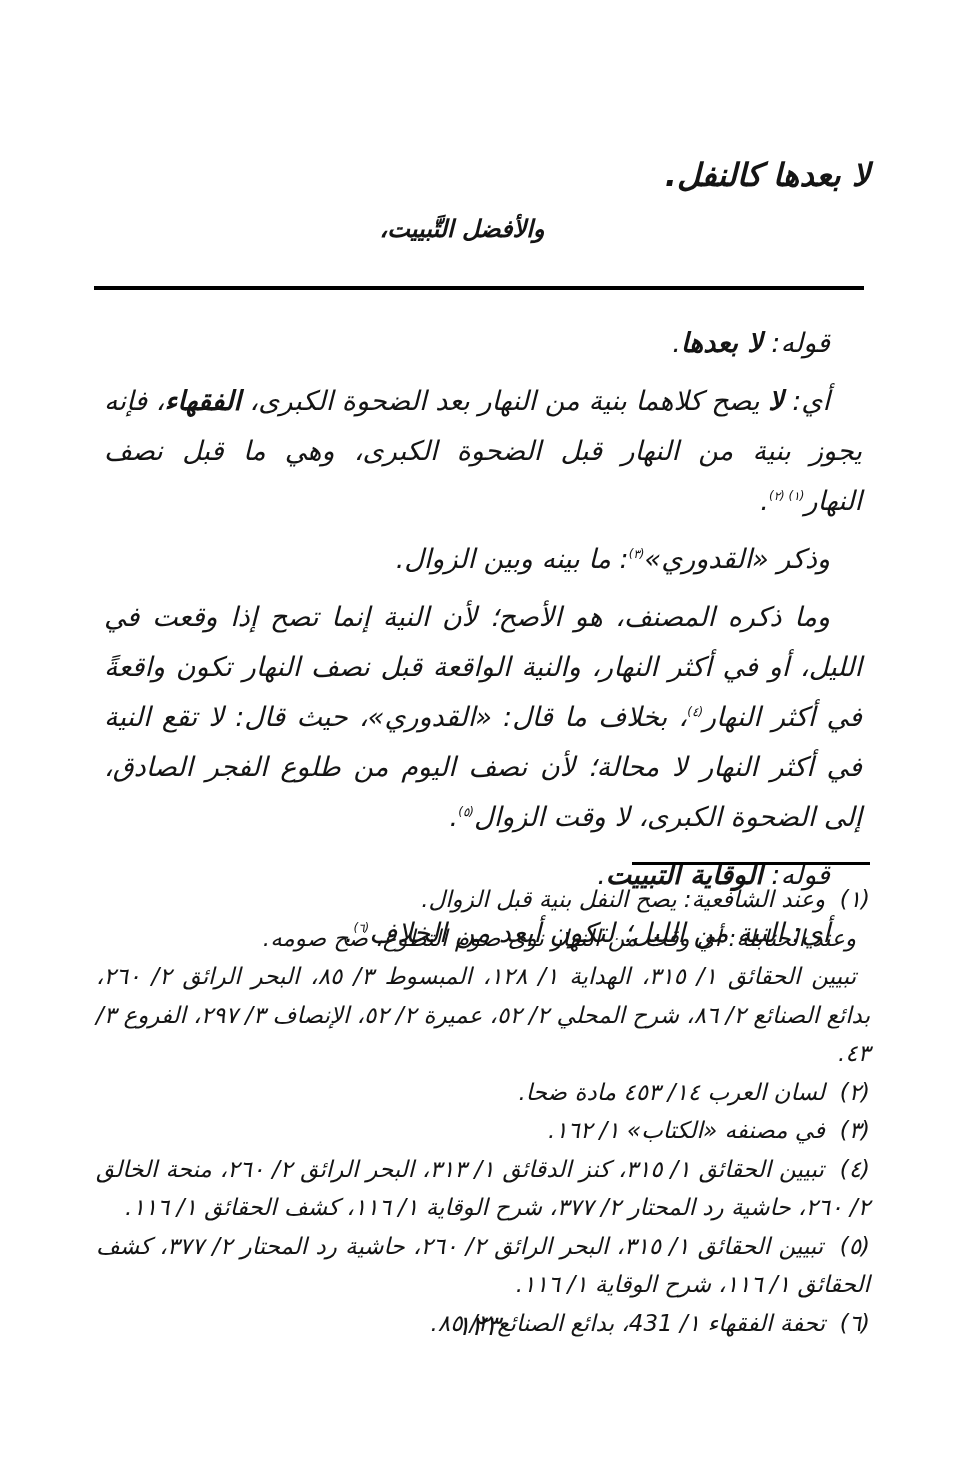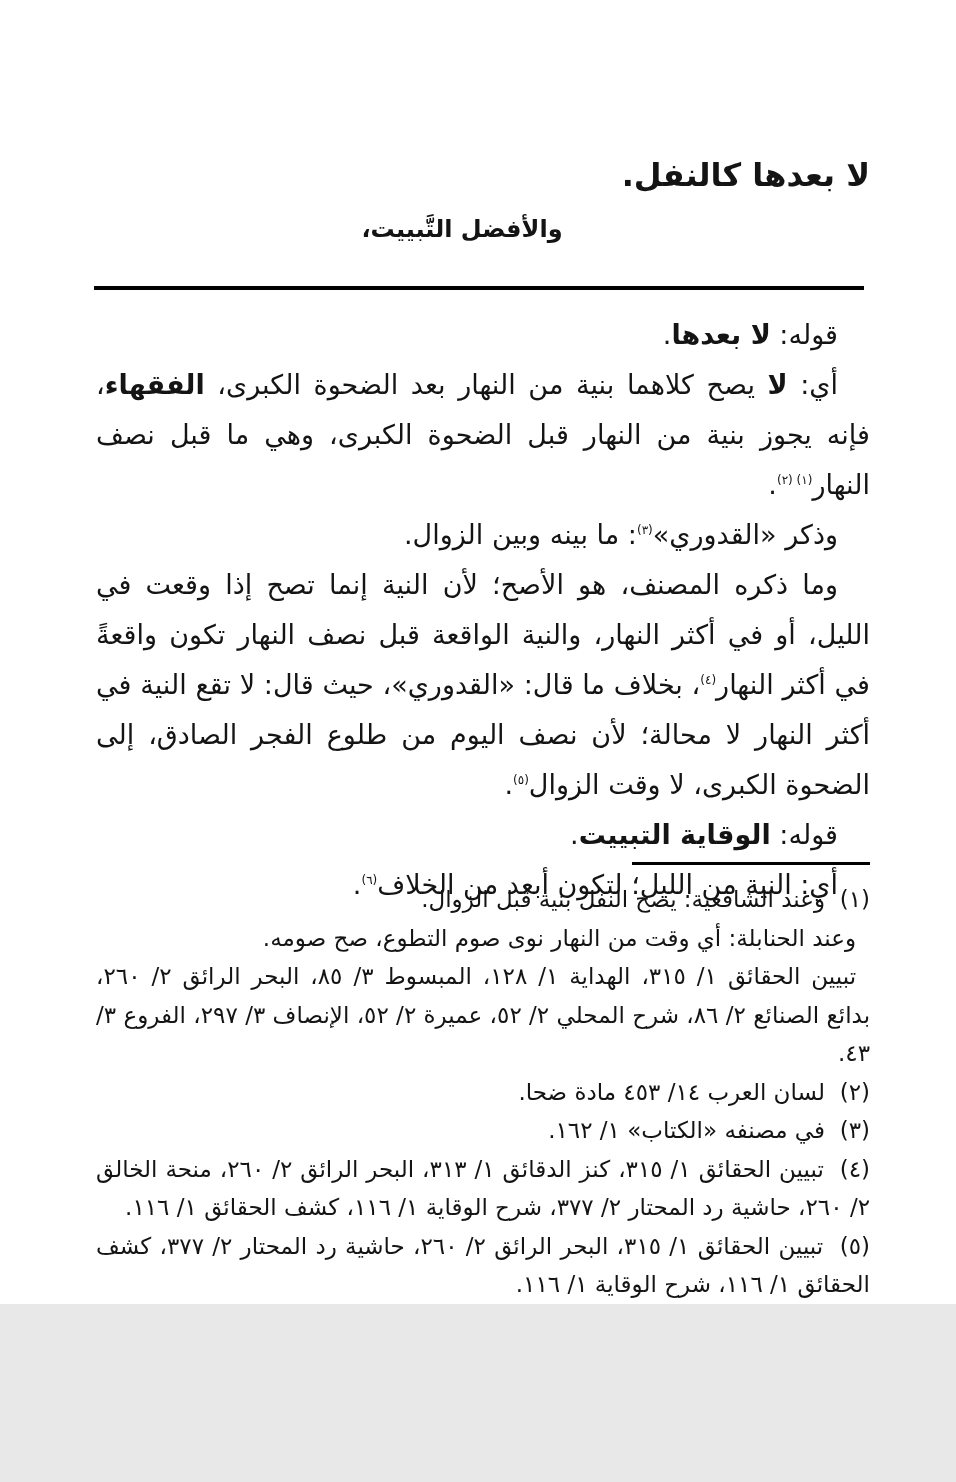--- a/index.html
+++ b/index.html
@@ -1,41 +1,42 @@
 <!DOCTYPE html>
 <html lang="ar" dir="rtl"><head>
 <meta charset="utf-8">
 <style>
   html,body{margin:0;padding:0;background:#e8e8e8;}
   .book-page{
     position:relative;
-    width:956px;height:1304px;
+    width:956px;height:1482px;
     margin:0 auto;
     background:#ffffff;
     color:#141414;
     direction:rtl;
     font-family:"DejaVu Sans",sans-serif;
     overflow:hidden;
+    font-style:italic;
   }
   .matn-block{
     position:absolute;top:148px;right:86px;left:96px;
     text-align:right;font-weight:700;
   }
   .matn-line1{font-size:32px;line-height:54px;}
   .matn-line2{font-size:24px;line-height:54px;padding-right:42px;text-align:center;}
   .divider-full{
     position:absolute;top:286px;left:94px;right:92px;
     border-top:4px solid #000;
   }
   .commentary{
     position:absolute;top:310px;right:86px;left:96px;
     font-size:27px;line-height:50px;
     text-align:justify;text-align-last:right;
   }
-  .commentary p{margin:0;text-indent:32px;}
+  .commentary p{margin:8px;text-indent:32px;}
   .fn-ref{
     vertical-align:super;
     font-size:12px;line-height:0;
     font-weight:400;
     white-space:nowrap;
   }
   .bold{font-weight:700;}
   .fn-divider{
     position:absolute;top:862px;right:86px;width:238px;
     border-top:3px solid #000;

